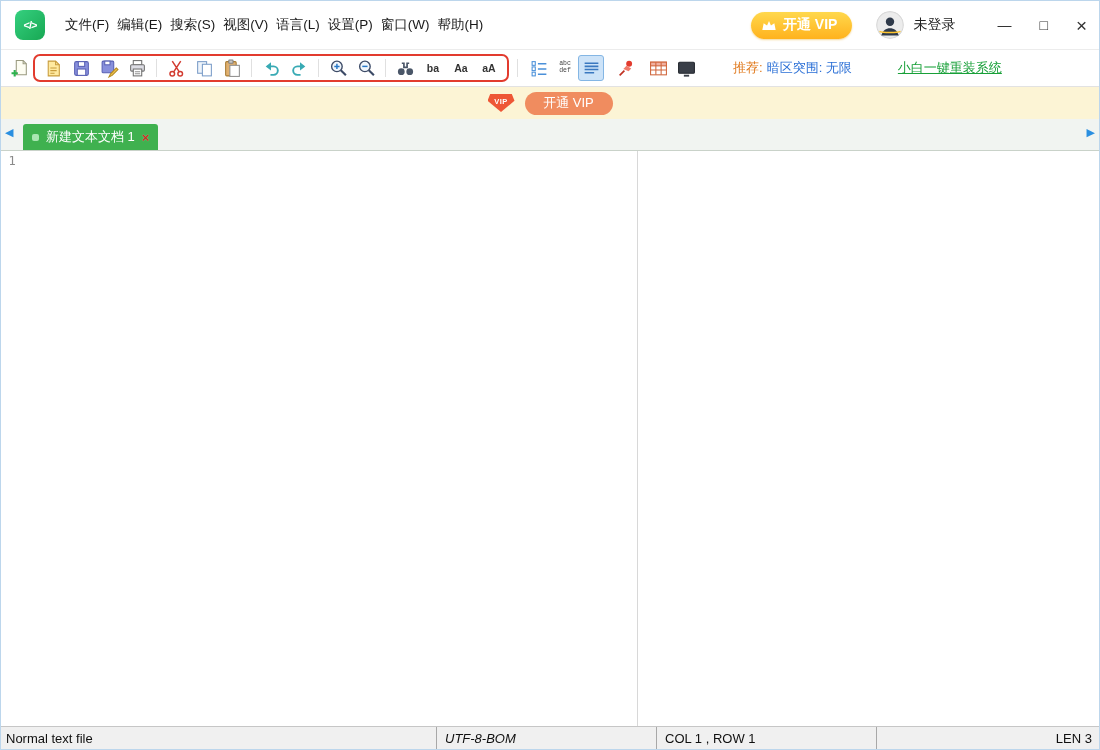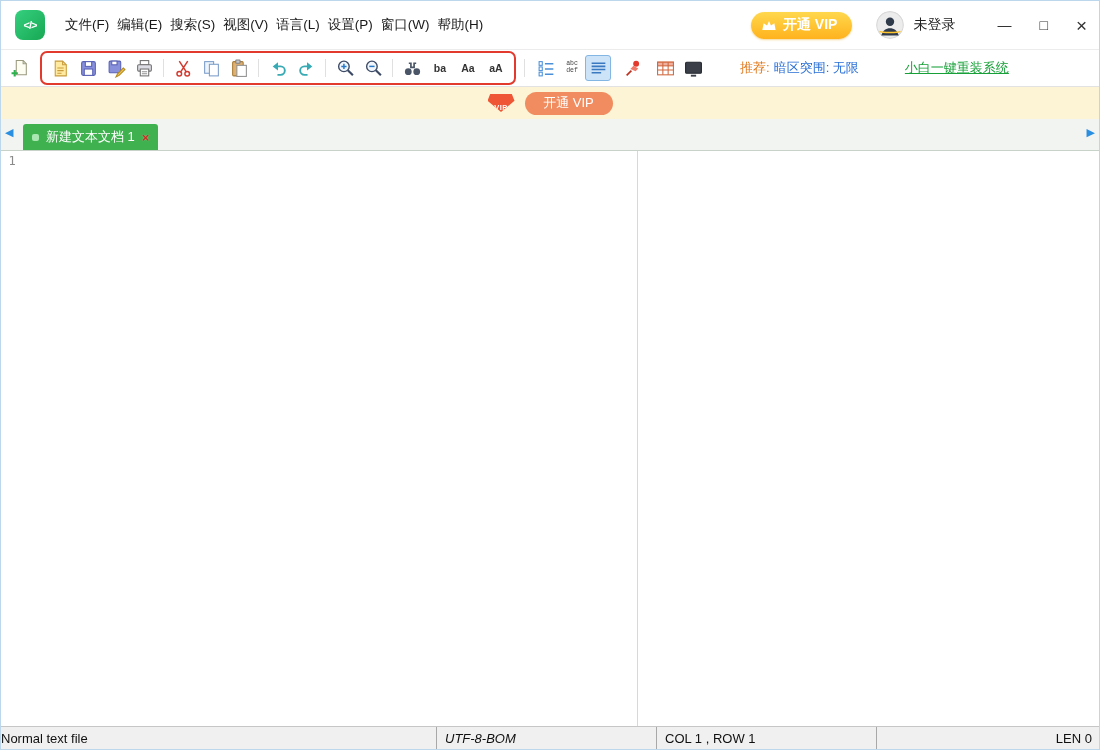--- a/index.html
+++ b/index.html
@@ -22,35 +22,35 @@
   .winctl { display:flex; align-items:center; gap:28px; }
   .wc { font-size:14px; color:#333; cursor:default; line-height:1; }
   .wc.close { font-size:19px; }
 
   
   .toolbar { height:38px; display:flex; align-items:center; padding:0 6px; background:#fff;
              border-top:1px solid #ececec; border-bottom:1px solid #e2e2e2; flex:0 0 auto; }
   .tbtn { width:26px; height:26px; display:flex; align-items:center; justify-content:center; border-radius:3px;
           background:transparent; border:1px solid transparent; cursor:pointer; flex:0 0 auto; }
   .tbtn.active { background:#cde3f8; border:1px solid #84b6e4; }
-  .red-group { display:flex; align-items:center; gap:2px; height:34px; padding:8px 5px; margin-left:7px;
+  .red-group { display:flex; align-items:center; gap:2px; height:28px; padding:8px 5px; margin-left:0;
                border:2px solid #e23b2e; border-radius:7px; }
   .tsep { width:1px; height:18px; background:#e0e0e0; margin:0 4px; }
   .txticon { font-size:10.5px; font-weight:bold; color:#333; line-height:1; }
   .wrapicon { display:flex; flex-direction:column; align-items:center; font-size:6.5px; line-height:1.05;
               color:#444; font-family:"Liberation Mono","DejaVu Sans Mono",monospace; }
   .tb-links { display:flex; align-items:center; margin-left:34px; font-size:13px; white-space:nowrap; }
   .rec-label { color:#e07a1e; margin-right:4px; }
   .link-blue { color:#2a6fd6; cursor:pointer; }
   .link-green { color:#18a038; text-decoration:underline; cursor:pointer; margin-left:46px; }
 
   
   .promo { height:32px; background:#fcf4d5; display:flex; align-items:center; justify-content:center; gap:10px; flex:0 0 auto; }
   .vip-badge { width:27px; height:18px; background:#ee5636; clip-path:polygon(10% 0,90% 0,100% 38%,50% 100%,0 38%);
-               display:flex; align-items:flex-end; justify-content:center; padding-top:3px;
+               display:flex; align-items:flex-start; justify-content:center; padding-top:3px;
                color:#fff; font-size:7.5px; font-weight:bold; letter-spacing:.5px; }
   .promo-text { font-size:14px; color:#55502f; }
   .promo-btn { width:88px; height:23px; border:none; border-radius:12px; background:#f08c5f; color:#fff; font-size:13px;
                cursor:pointer; font-family:"Liberation Sans",sans-serif; }
 
   
   .tabbar { height:32px; background:#f1f4f1; border-bottom:1px solid #c9d2c9; position:relative;
             display:flex; align-items:flex-end; padding:0 18px; flex:0 0 auto; }
   .tscroll { position:absolute; top:8px; font-size:11px; color:#2a8fe0; cursor:pointer; line-height:1; }
   .tscroll.left { left:4px; } .tscroll.right { right:4px; }
@@ -63,21 +63,21 @@
   
   .editor { flex:1 1 auto; position:relative; background:#fff; overflow:hidden; }
   .gutter { position:absolute; left:0; top:0; bottom:0; width:22px; text-align:center; padding-top:3px; }
   .lnum { font-family:"DejaVu Sans Mono","Liberation Mono",monospace; font-size:12px; color:#8a8a8a; display:block; }
   .split { position:absolute; left:636px; top:0; bottom:0; width:1px; background:#d8d8d8; }
   .textarea-surface { position:absolute; left:22px; top:0; right:0; bottom:0; cursor:text; }
 
   
   .statusbar { height:23px; background:#f0f0f0; border-top:1px solid #c6c6c6; display:flex; align-items:center;
                font-size:13px; color:#101010; flex:0 0 auto; }
-  .sb1 { width:435px; }
+  .sb1 { width:435px; padding-left:5px; }
   .sb2 { width:220px; padding-left:8px; border-left:1px solid #a8a8a8; align-self:stretch; display:flex; align-items:center;font-style:italic; }
   .sb3 { width:220px; padding-left:8px; border-left:1px solid #a8a8a8; align-self:stretch; display:flex; align-items:center; }
   .sb4 { flex:1; padding-right:7px; border-left:1px solid #a8a8a8; align-self:stretch; display:flex; align-items:center; justify-content:flex-end; }
 </style>
 </head>
 <body>
 
 <div class="app">
 
   <header class="menubar">
@@ -299,16 +299,16 @@
       <span class="lnum">1</span>
     </div>
     <div class="textarea-surface"></div>
     <div class="split"></div>
   </div>
 
   <div class="statusbar">
     <div class="sb1">Normal text file</div>
     <div class="sb2">UTF-8-BOM</div>
     <div class="sb3">COL 1 , ROW 1</div>
-    <div class="sb4">LEN 0</div>
+    <div class="sb4">LEN 3</div>
   </div>
 
 </div>
 
 </body></html>

